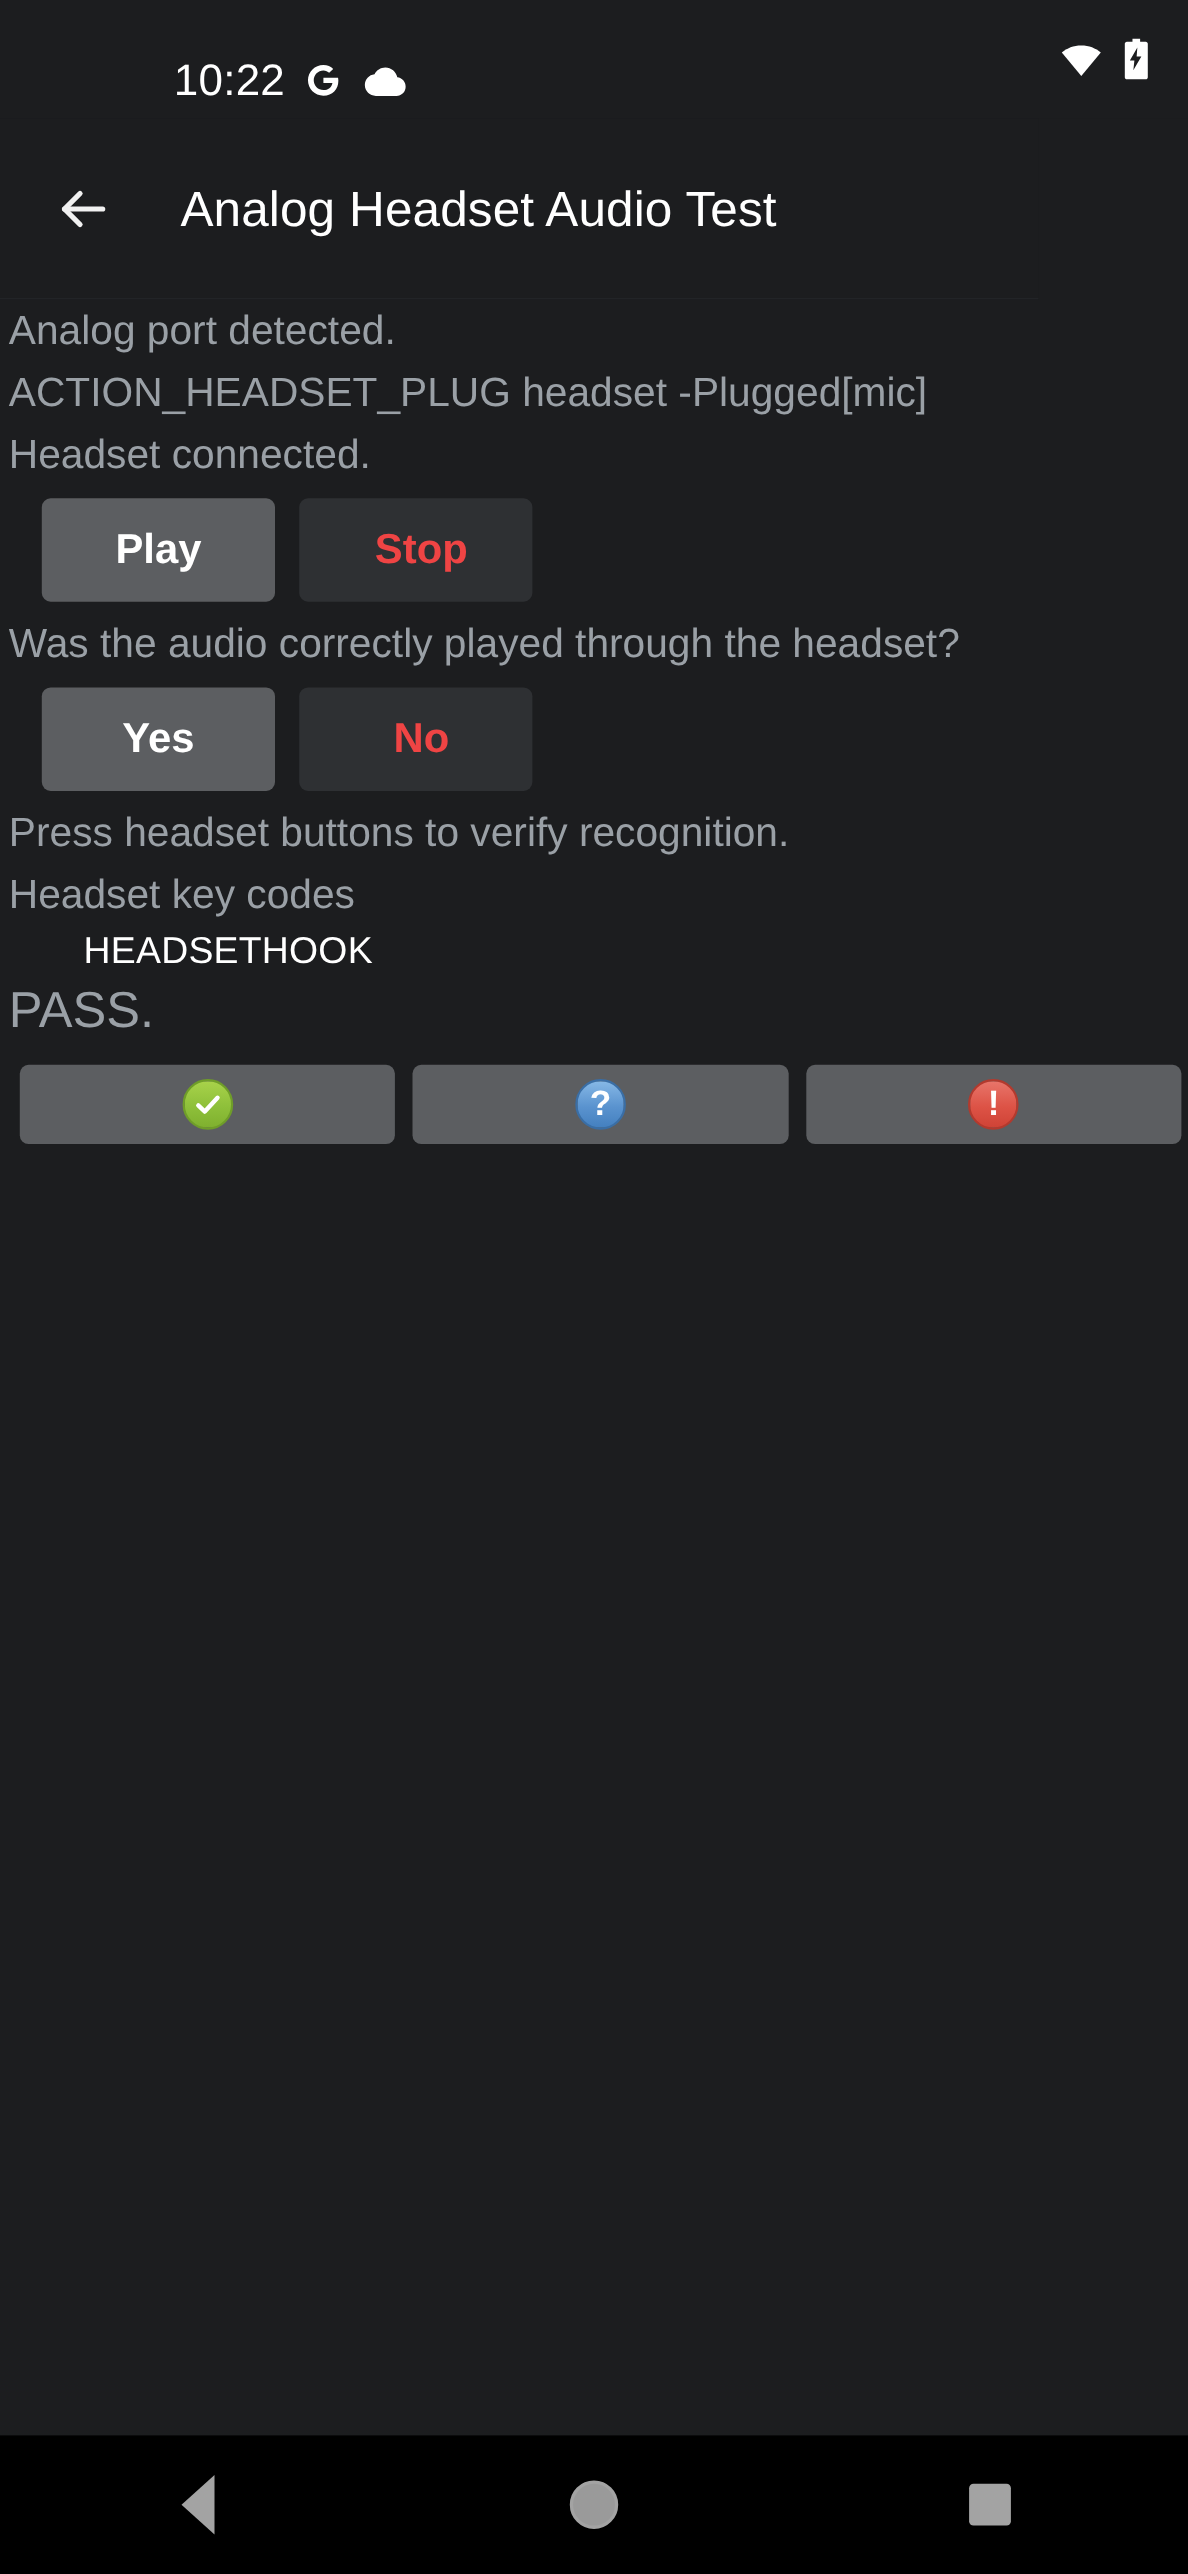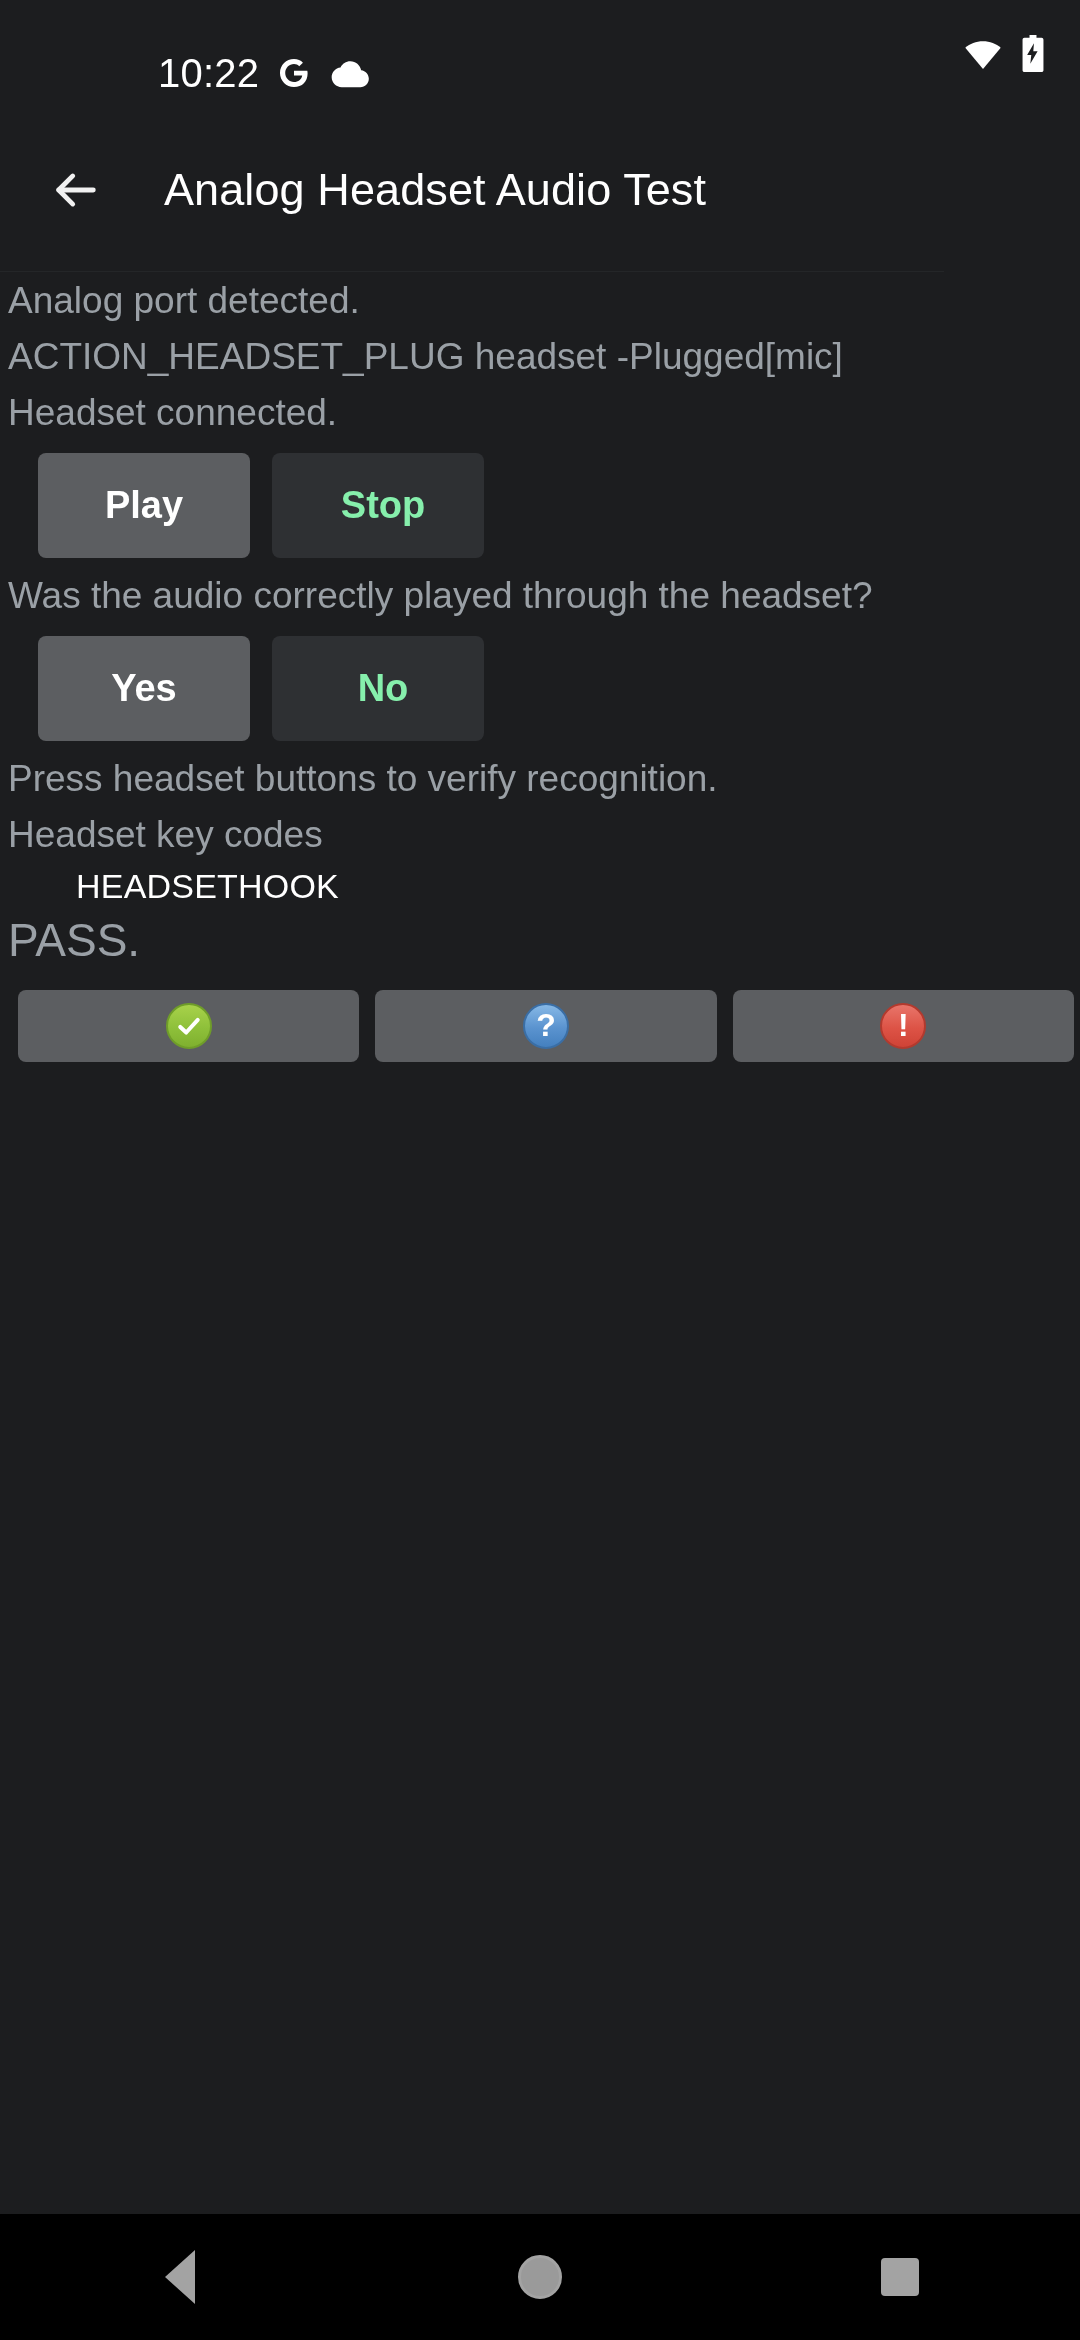--- a/index.html
+++ b/index.html
@@ -107,39 +107,39 @@
     padding-left: 2px;
   }
   .btn-row {
     display: flex;
     align-items: center;
     gap: 22px;
     padding: 12px 0 10px 32px;
   }
   .mbtn {
     min-width: 212px;
-    height: 105px;
+    height: 94px;
     border-radius: 8px;
     display: flex;
     align-items: center;
     justify-content: center;
     font-size: 38px;
     font-weight: 700;
     box-sizing: border-box;
     padding: 0 26px;
     user-select: none;
   }
   .mbtn.enabled {
     background: #5c5e61;
     color: #ffffff;
     cursor: pointer;
   }
   .mbtn.disabled {
     background: #2e3033;
-    color: #86efac;
+    color: #ef4444;
     padding-left: 36px;
   }
 
   .keycodes-row {
     display: flex;
     align-items: center;
     gap: 38px;
     padding: 4px 0 2px 70px;
     color: #ffffff;
     font-size: 34px;

